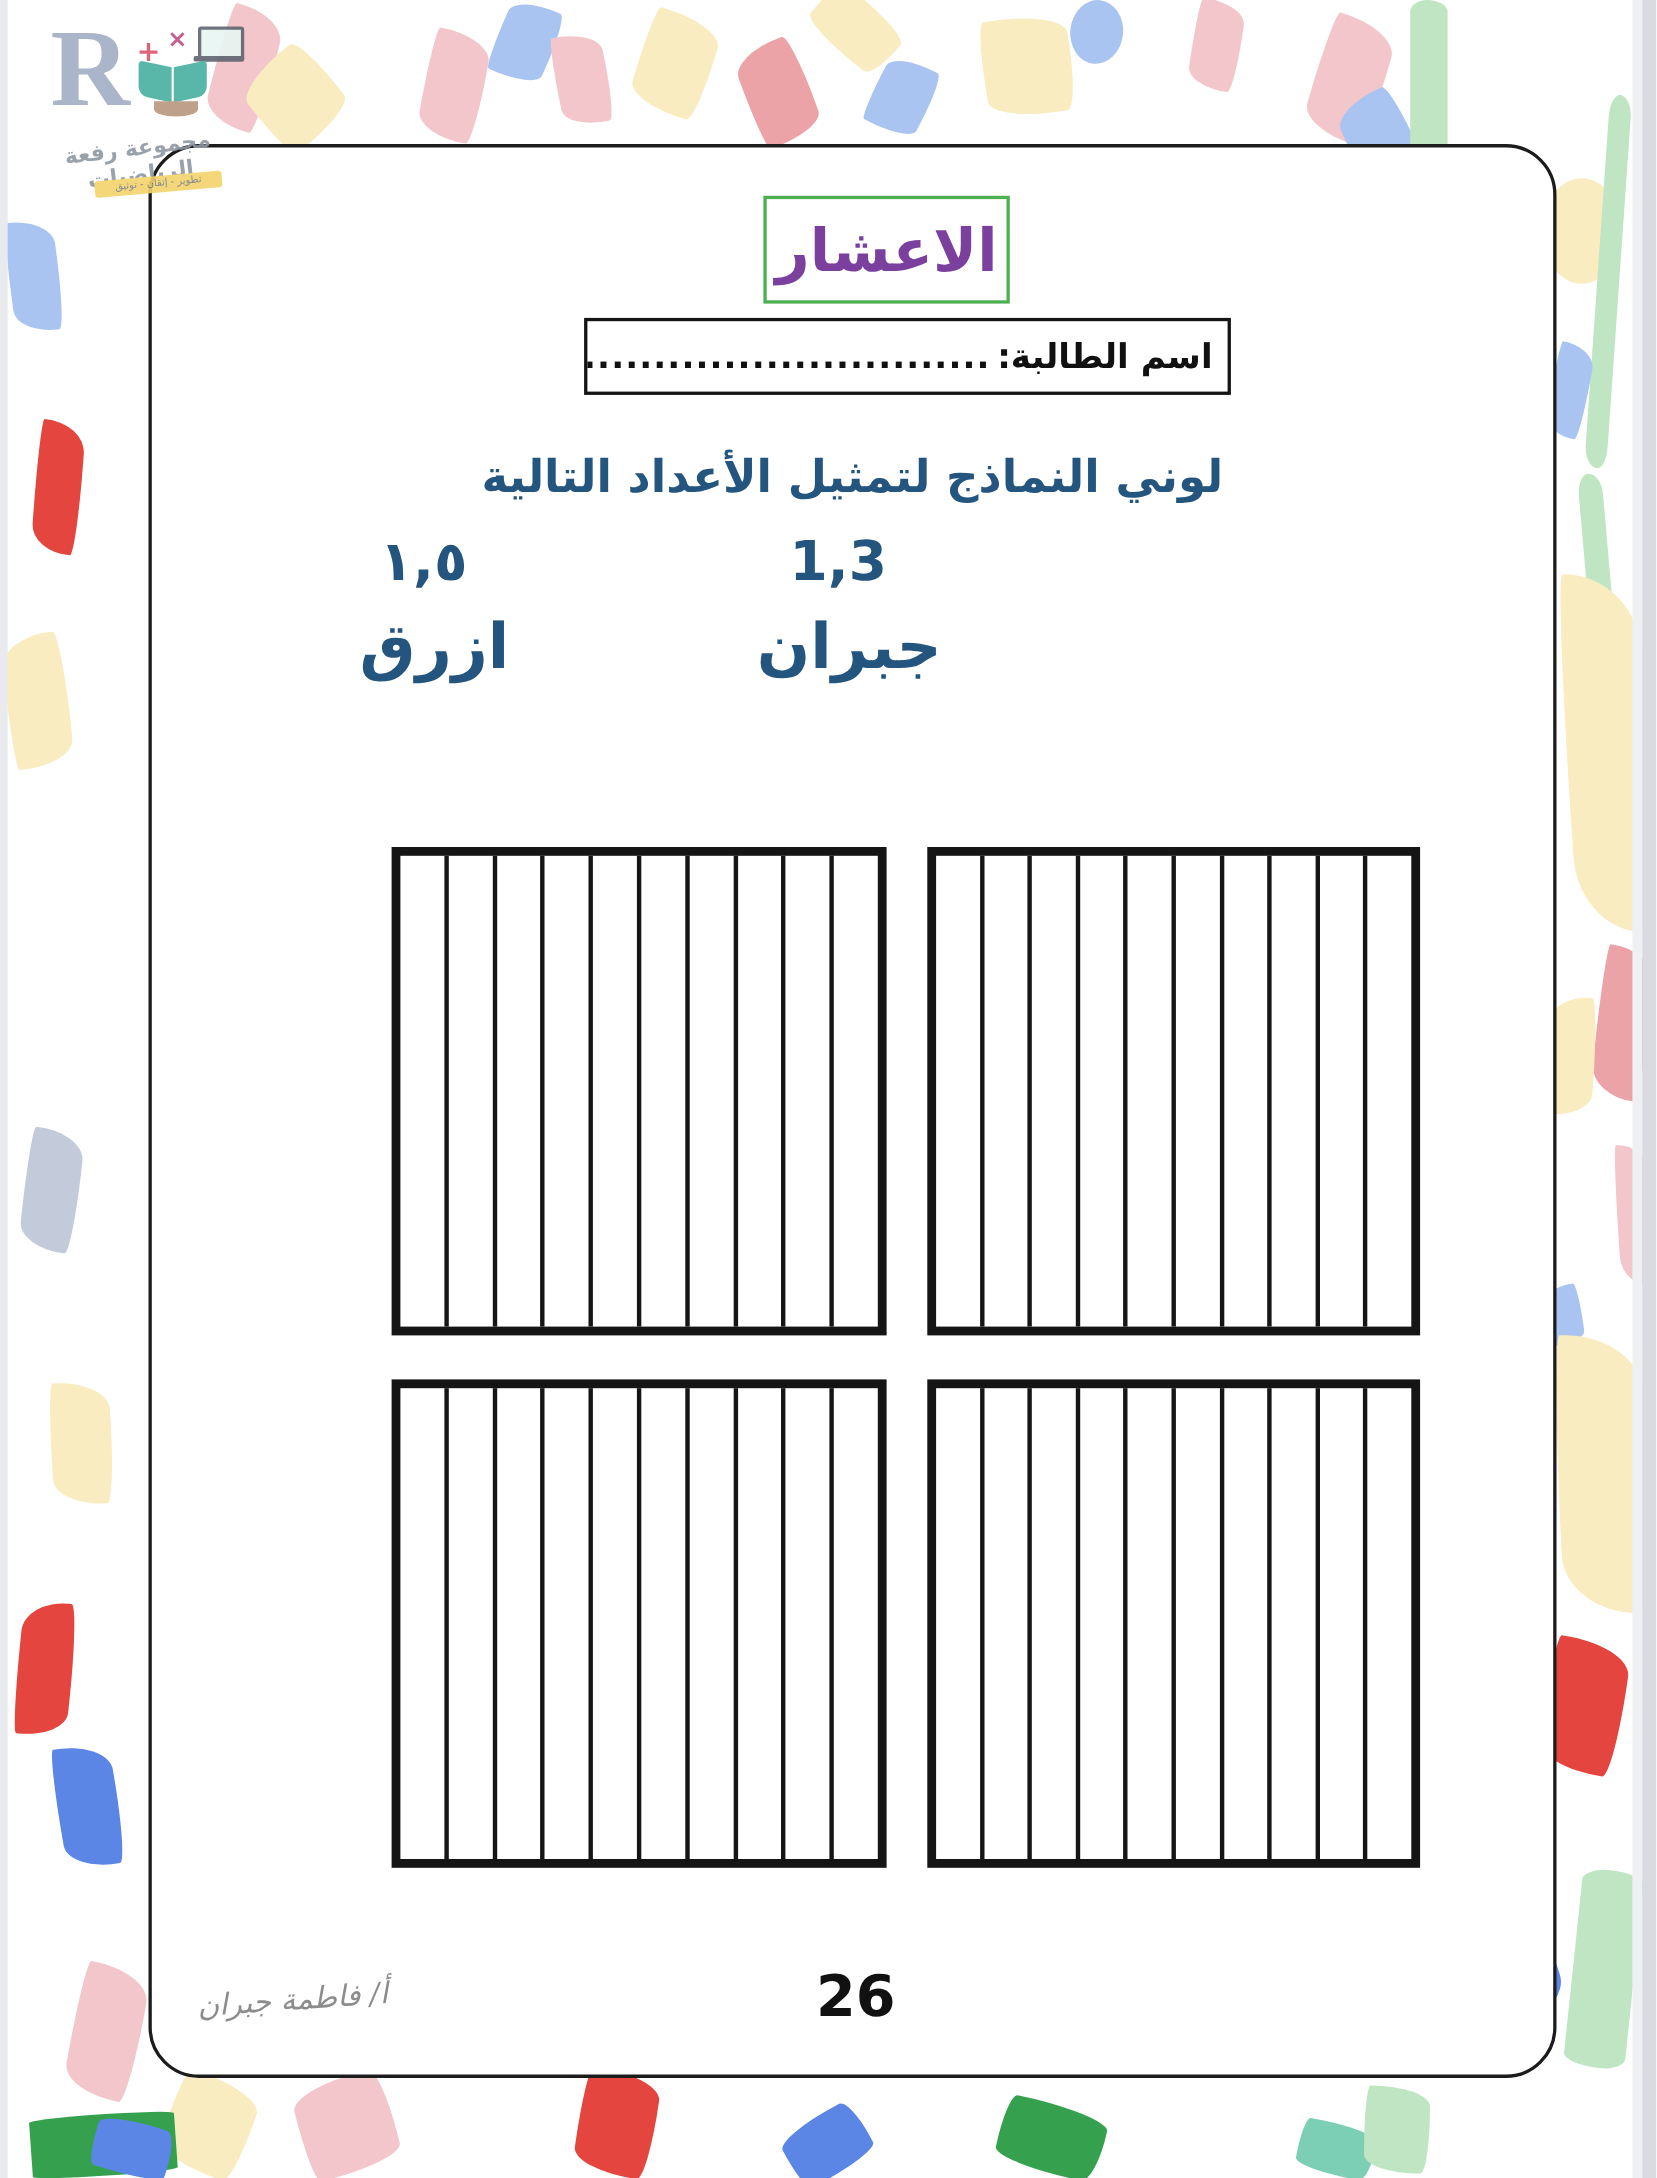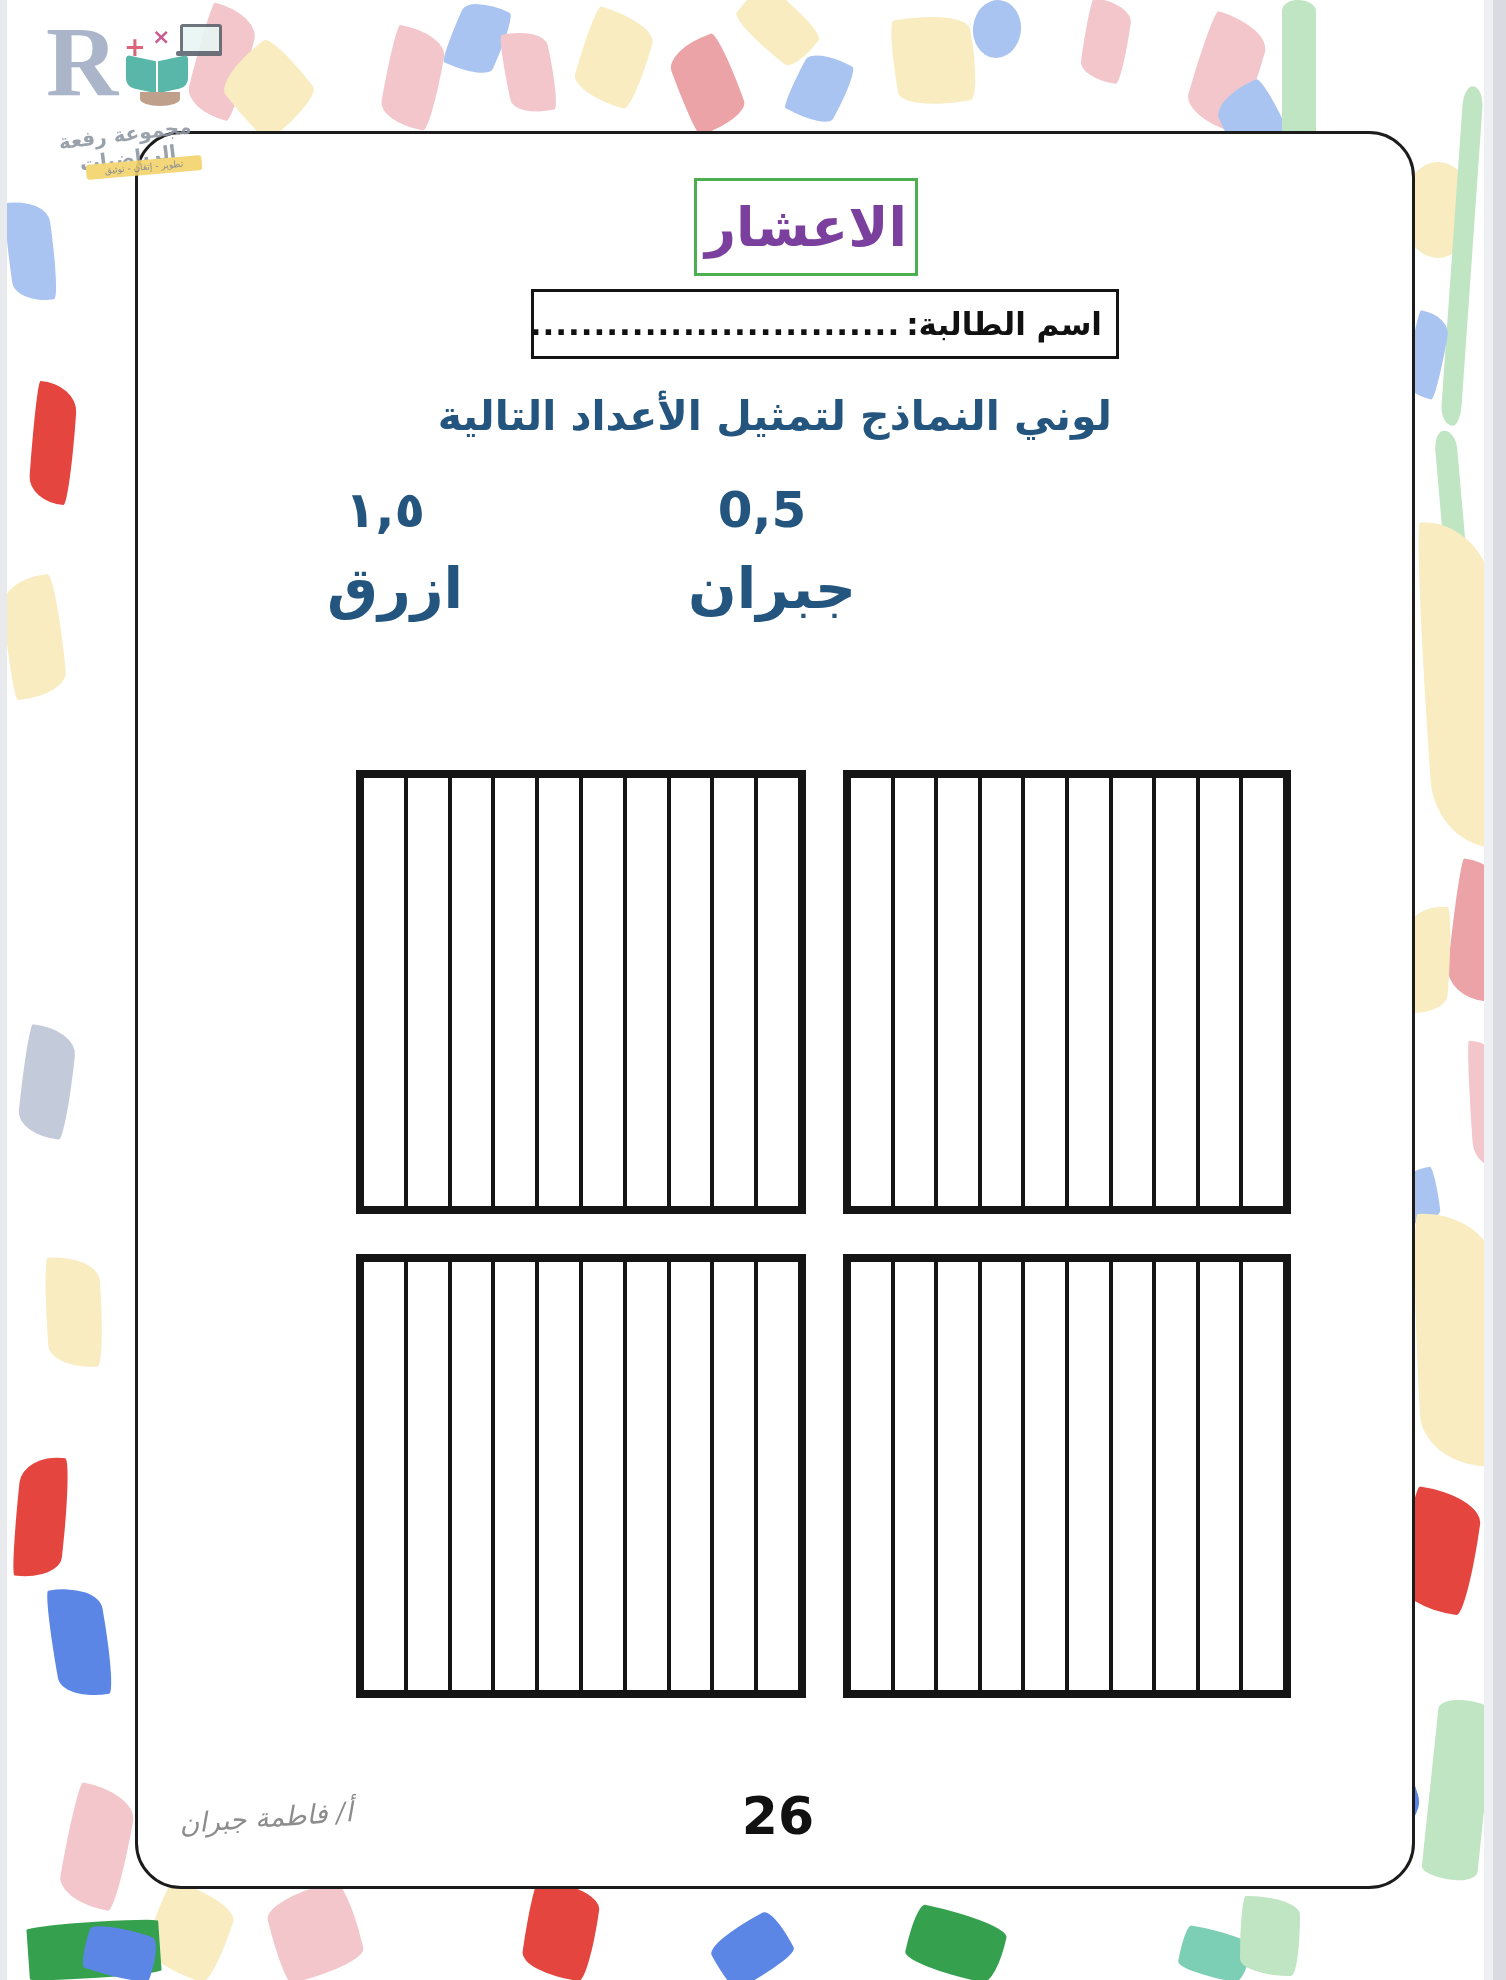--- a/index.html
+++ b/index.html
@@ -36,21 +36,21 @@
   
   .card{position:absolute;left:135px;top:131px;width:1280px;height:1758px;background:#ffffff;
         border:3px solid #1c1c1c;border-radius:46px;z-index:2;box-sizing:border-box;}
   .title-box{position:absolute;left:556px;top:44px;width:218px;height:92px;border:3.5px solid #4caf50;
              background:#fff;display:flex;align-items:center;justify-content:center;}
   .title-box span{font-size:54px;font-weight:bold;color:#7b3f9e;text-align:center;}
   .name-box{position:absolute;left:393px;top:155px;width:588px;height:70px;border:3px solid #141414;
             direction:rtl;display:flex;align-items:center;padding:0 14px;box-sizing:border-box;
             font-size:31px;font-weight:bold;color:#111;white-space:nowrap;overflow:hidden;}
   .name-box .dots{letter-spacing:1px;margin-right:6px;}
-  .instruction{position:absolute;right:300px;top:258px;direction:rtl;font-size:41px;font-weight:bold;color:#24557f;}
+  .instruction{position:absolute;right:300px;top:275px;direction:rtl;font-size:41px;font-weight:bold;color:#24557f;}
   .num-col{position:absolute;top:347px;transform:translateX(-50%);text-align:center;color:#24557f;direction:rtl;}
   .num-col .val{font-size:50px;font-weight:bold;}
   .num-col .word{font-size:57px;font-weight:bold;margin-top:16px;margin-left:20px;}
   .col-red{left:1070px;}
   .col-yellow{left:624px;}
   .col-blue{left:247px;}
   
   .tgrid{position:absolute;box-sizing:border-box;border:8px solid #151515;background:#fff;display:flex;}
   .tgrid .cell{flex:1;border-left:4.5px solid #151515;}
   .tgrid .cell:first-child{border-left:none;}
@@ -140,21 +140,21 @@
     </div>
 
     <div class="name-box">
       <span>اسم الطالبة:</span>
       <span class="dots">...................................</span>
     </div>
 
     <div class="instruction">لوني النماذج لتمثيل الأعداد التالية</div>
 
     <div class="num-col col-yellow">
-      <div class="val">0,5</div>
+      <div class="val">1,3</div>
       <div class="word">جبران</div>
     </div>
     <div class="num-col col-blue">
       <div class="val">١,٥</div>
       <div class="word">ازرق</div>
     </div>
 
     <div class="tgrid g-tr">
         <div class="cell"></div>
         <div class="cell"></div>

